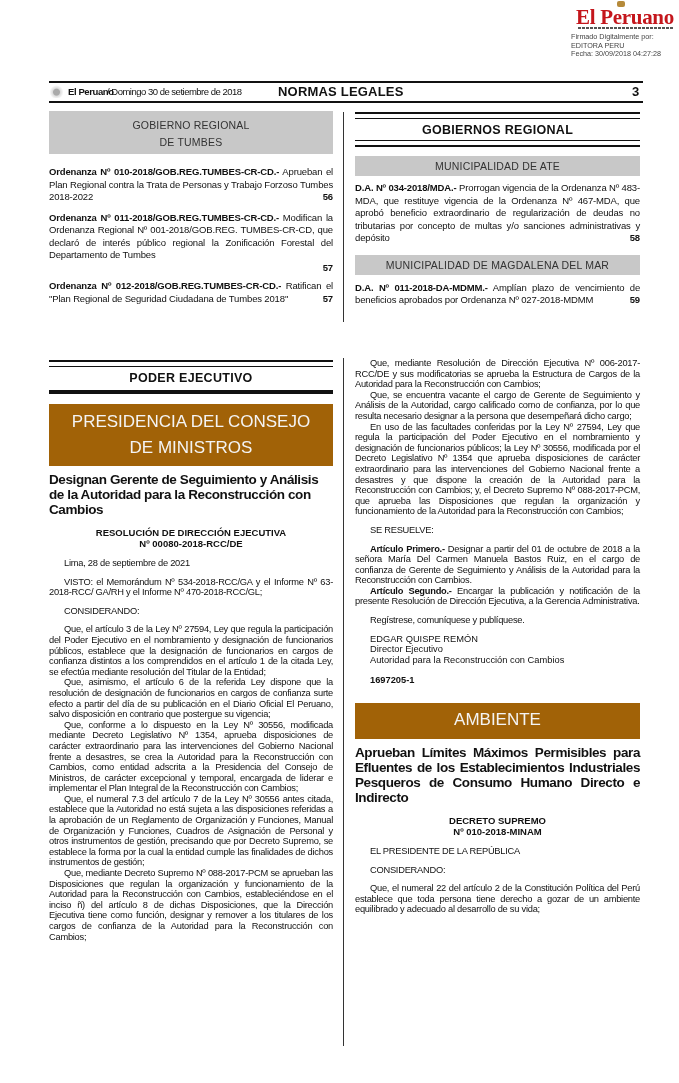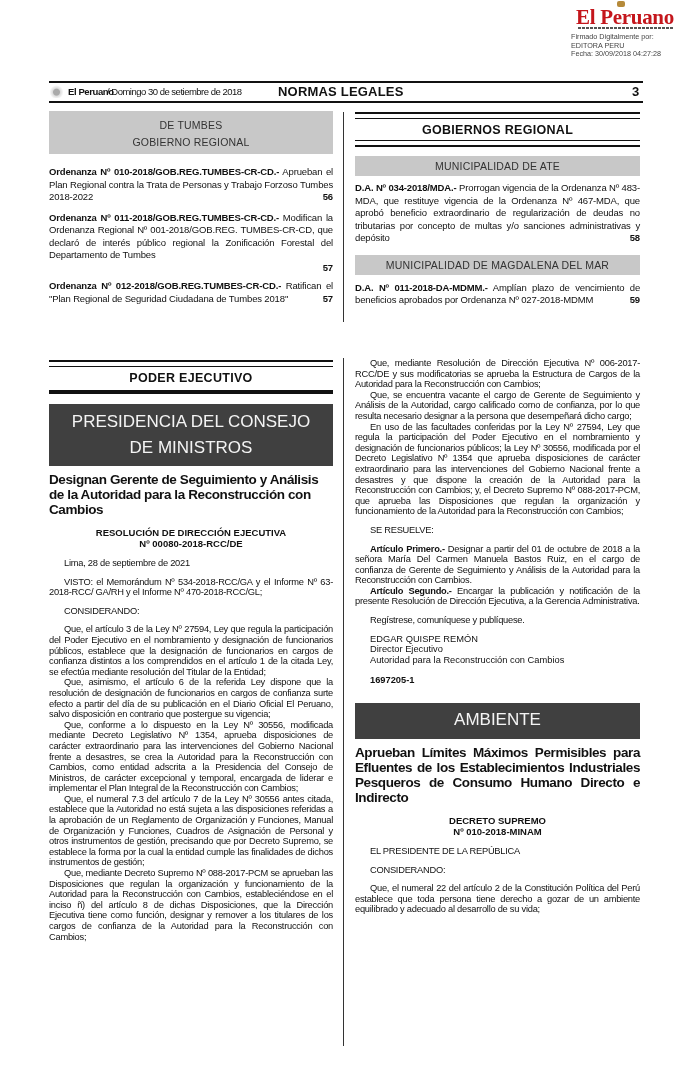--- a/index.html
+++ b/index.html
@@ -20,21 +20,21 @@
   .hdr-date { left:107px; top:86px; font-size:9.5px; letter-spacing:-0.5px; font-family:"Liberation Sans Narrow","Liberation Sans", sans-serif; }
   .hdr-section { left:278px; top:84px; font-size:13px; font-weight:900; letter-spacing:0.2px; }
   .hdr-page { left:632px; top:84px; font-size:13px; font-weight:900; }
 
   
   .vdiv { width:1px; background:#333; }
 
   
   .banner { background:#c8c8c8; color:#333; text-align:center; }
   .banner-sm { font-size:10.5px; letter-spacing:0.2px; }
-  .banner-lg { background:#404040; color:#f4f4f4; font-size:17px; }
+  .banner-lg { background:#a16207; color:#f4f4f4; font-size:17px; }
 
   
   .summary { font-size:9.5px; line-height:12.5px; text-align:justify; letter-spacing:-0.15px; font-family:"Liberation Sans", sans-serif; }
   .summary b { font-weight:900; }
   .summary .pg { float:right; font-weight:900; }
   .pgline { text-align:right; font-weight:900; font-size:9.5px; }
 
   
   .rule2 { height:4px; border-top:2px solid #111; border-bottom:1px solid #111; }
   .rule-thick { height:4px; background:#111; }
@@ -64,22 +64,22 @@
 <div class="abs hdr-rule-top"></div>
 <div class="abs hdr-crest"></div>
 <div class="abs hdr-paper">El Peruano</div>
 <div class="abs hdr-date">/ Domingo 30 de setiembre de 2018</div>
 <div class="abs hdr-section">NORMAS LEGALES</div>
 <div class="abs hdr-page">3</div>
 <div class="abs hdr-rule-bottom"></div>
 
 <div class="abs" style="left:49px;top:111px;width:284px;">
   <div class="banner banner-sm" style="height:43px;padding-top:6px;box-sizing:border-box;line-height:17px;">
+    <div>GOBIERNO REGIONAL</div>
     <div>DE TUMBES</div>
-    <div>GOBIERNO REGIONAL</div>
   </div>
   <div class="summary" style="margin-top:12px;">
     <b>Ordenanza Nº 010-2018/GOB.REG.TUMBES-CR-CD.-</b>
     <span>Aprueban el Plan Regional contra la Trata de Personas y Trabajo Forzoso Tumbes 2018-2022</span>
     <span class="pg">56</span>
   </div>
   <div class="summary" style="margin-top:8px;">
     <b>Ordenanza Nº 011-2018/GOB.REG.TUMBES-CR-CD.-</b>
     <span>Modifican la Ordenanza Regional Nº 001-2018/GOB.REG. TUMBES-CR-CD, que declaró de interés público regional la Zonificación Forestal del Departamento de Tumbes</span>
     <div class="pgline">57</div>

